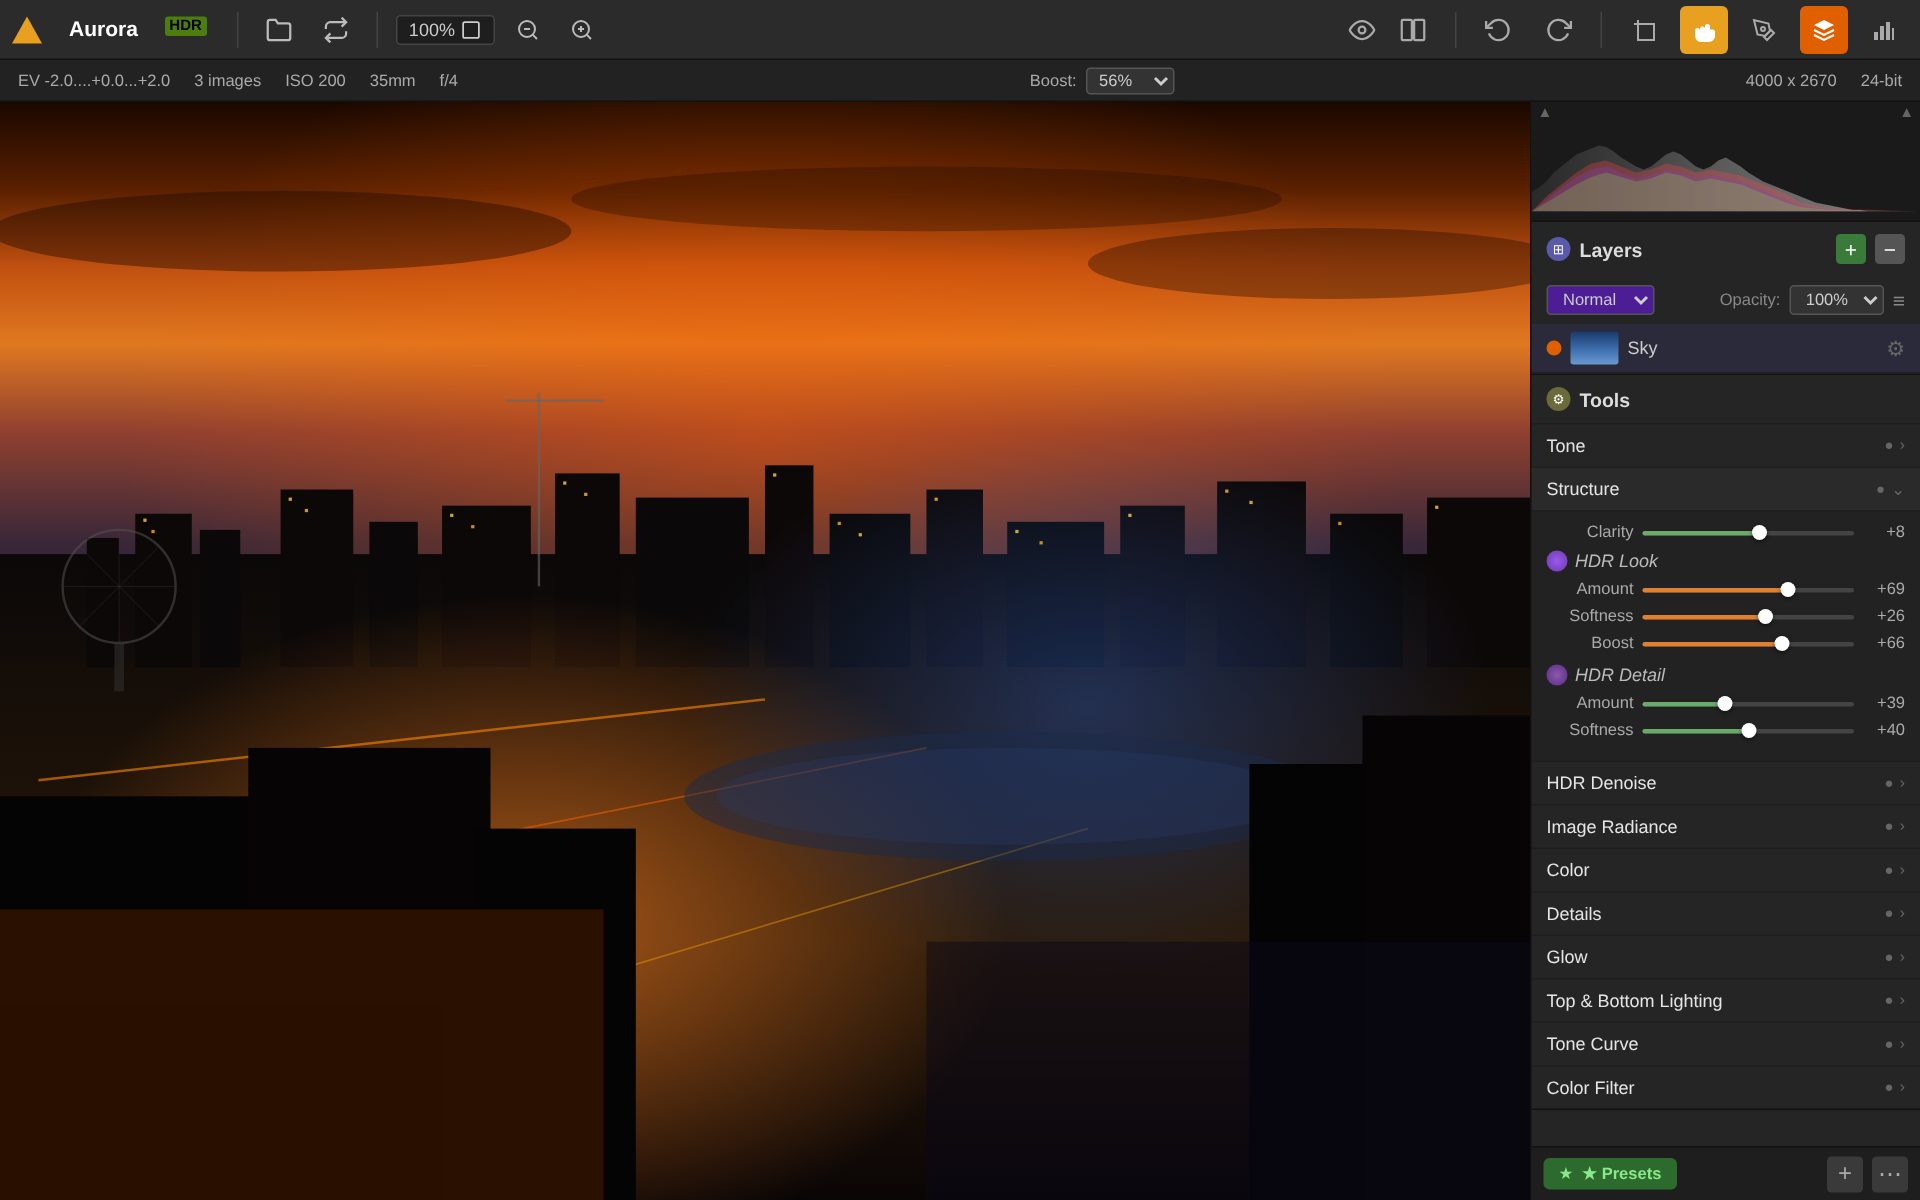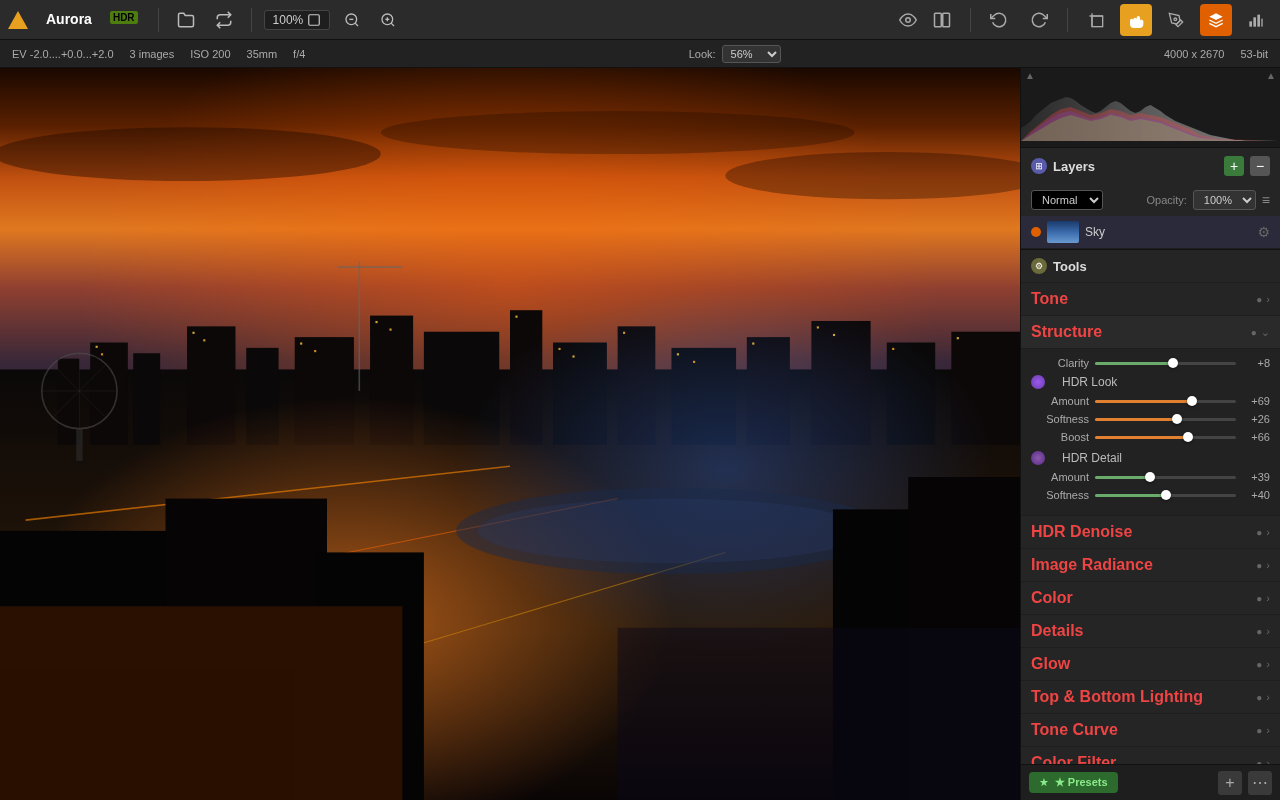--- a/index.html
+++ b/index.html
@@ -297,21 +297,21 @@
     }
 
     
     .layers-controls {
       padding: 6px 10px;
       display: flex;
       align-items: center;
       gap: 6px;
     }
     .blend-select {
-      background: #000000;
+      background: #4c1d95;
       border: 1px solid #555;
       color: #ccc;
       font-size: 11px;
       padding: 2px 6px;
       border-radius: 3px;
       cursor: pointer;
     }
     .opacity-label {
       color: #888;
       font-size: 11px;
@@ -395,23 +395,23 @@
     
     .tool-row {
       display: flex;
       align-items: center;
       padding: 7px 10px;
       cursor: pointer;
       border-top: 1px solid #1e1e1e;
     }
     .tool-row-label {
       flex: 1;
-      font-size: 16px;
-      color: #ef4444;
-      font-weight: 700;
+      font-size: 12px;
+      color: #e5e5e5;
+      font-weight: 400;
     }
     .tool-row-chevron {
       color: #666;
       font-size: 11px;
     }
 
     
     .tool-expanded {
       background: #222;
       padding: 8px 10px;
@@ -459,23 +459,24 @@
       color: #aaa;
       width: 28px;
       text-align: right;
       flex-shrink: 0;
     }
 
     
     .subsection-header {
       display: flex;
       align-items: center;
-      gap: 17px;
+      gap: 5px;
       margin-bottom: 6px;
       margin-top: 4px;
+      font-style: italic;
     }
     .subsection-icon {
       width: 14px; height: 14px;
       background: radial-gradient(circle, #9a5aee, #6a3aaa);
       border-radius: 50%;
       display: flex;
       align-items: center;
       justify-content: center;
     }
     .subsection-label {
@@ -648,32 +649,32 @@
 </div>
 
 <div class="info-bar">
   <span>EV -2.0....+0.0...+2.0</span>
   <span>3 images</span>
   <span>ISO 200</span>
   <span>35mm</span>
   <span>f/4</span>
   <div class="spacer"></div>
   <div class="zoom-ctrl">
-    <span>Look:</span>
+    <span>Boost:</span>
     <select class="zoom-select">
       <option>56%</option>
       <option>100%</option>
       <option>50%</option>
       <option>25%</option>
       <option>Fit</option>
     </select>
   </div>
   <div class="spacer"></div>
   <span>4000 x 2670</span>
-  <span>53-bit</span>
+  <span>24-bit</span>
 </div>
 
 <div class="main-area">
 
   <div class="canvas-area">
     <div class="photo-container">
       <div class="photo-bg">
         <div class="photo-sim">
           
           <svg width="100%" height="100%" viewBox="0 0 1000 680" preserveAspectRatio="xMidYMid slice">

